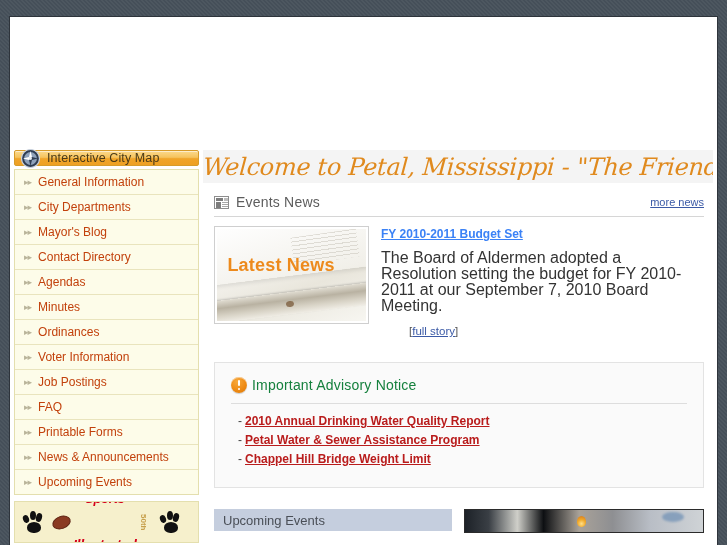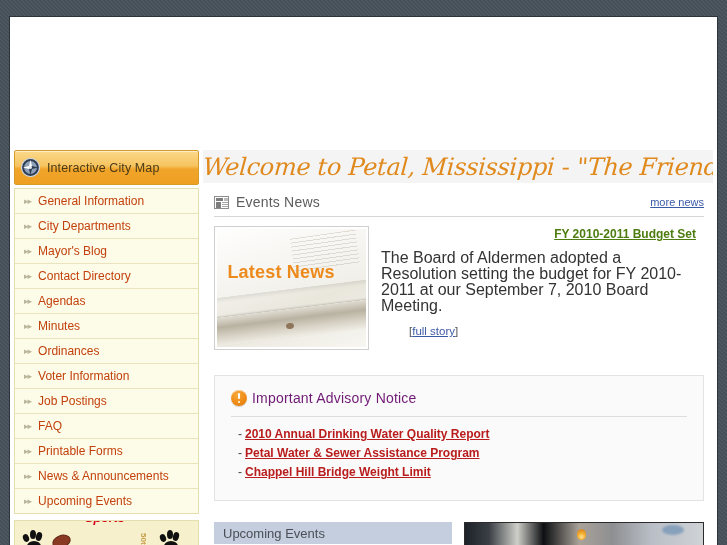--- a/index.html
+++ b/index.html
@@ -44,21 +44,21 @@
 
   
   .sidebar {
     position: absolute;
     left: 4px;
     top: 0;
     width: 185px;
   }
   .map-button {
     position: relative;
-    height: 35px;
+    height: 16px;
     border: 1px solid #d79b2a;
     border-radius: 2px;
     background: linear-gradient(to bottom, #fbd98c 0%, #f6c45f 45%, #f0a429 55%, #eea023 100%);
     box-shadow: inset 0 1px 0 rgba(255,255,255,0.55);
     display: flex;
     align-items: center;
     padding-left: 6px;
     box-sizing: border-box;
     cursor: pointer;
   }
@@ -230,21 +230,21 @@
     background: #d6d6d6;
     margin: 6px 9px 0 11px;
   }
 
   .news-body {
     display: flex;
     margin: 9px 9px 0 11px;
   }
   .news-thumb {
     width: 155px;
-    height: 124px;
+    height: 98px;
     flex: 0 0 155px;
     border: 1px solid #cfcfcf;
     padding: 2px;
     background: #fff;
     box-sizing: border-box;
   }
   .thumb-inner {
     width: 100%;
     height: 100%;
     position: relative;
@@ -301,24 +301,23 @@
     letter-spacing: .2px;
   }
 
   .news-text {
     margin-left: 12px;
     padding-top: 1px;
   }
   .news-headline {
     font-size: 12px;
     font-weight: bold;
-    color: #4d7c0f;
+    color: #3b82f6;
     text-decoration: underline;
     cursor: pointer;
-    text-align: right;
   }
   .news-summary {
     margin-top: 9px;
     font-size: 16px;
     line-height: 16px;
     color: #333;
     max-width: 315px;
   }
   .full-story-wrap {
     margin-top: 11px;
@@ -362,21 +361,21 @@
   .warn-icon::after {
     content: "";
     position: absolute;
     left: 7px; top: 10.5px;
     width: 2px; height: 2px;
     background: #fff;
     border-radius: 50%;
   }
   .advisory-title {
     font-size: 14px;
-    color: #701a75;
+    color: #15803d;
     margin-left: 5px;
     letter-spacing: .2px;
   }
   .advisory-rule {
     height: 1px;
     background: #dddddd;
     margin-top: 10px;
   }
   .advisory-list {
     list-style: none;

